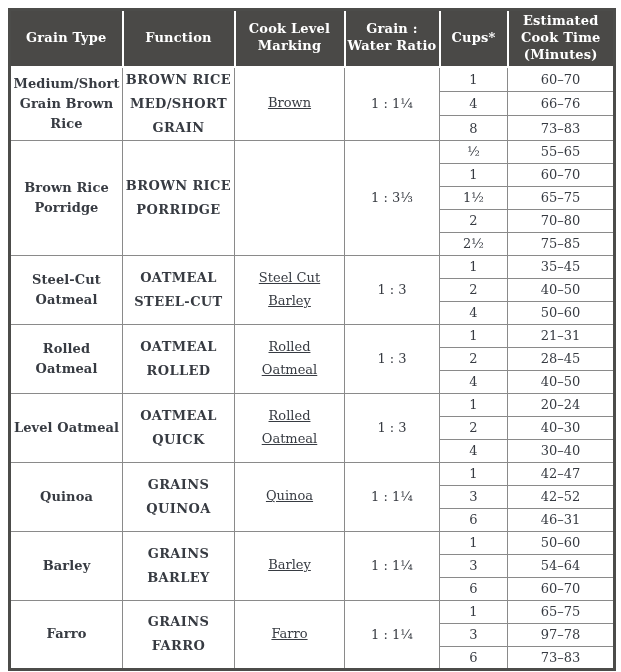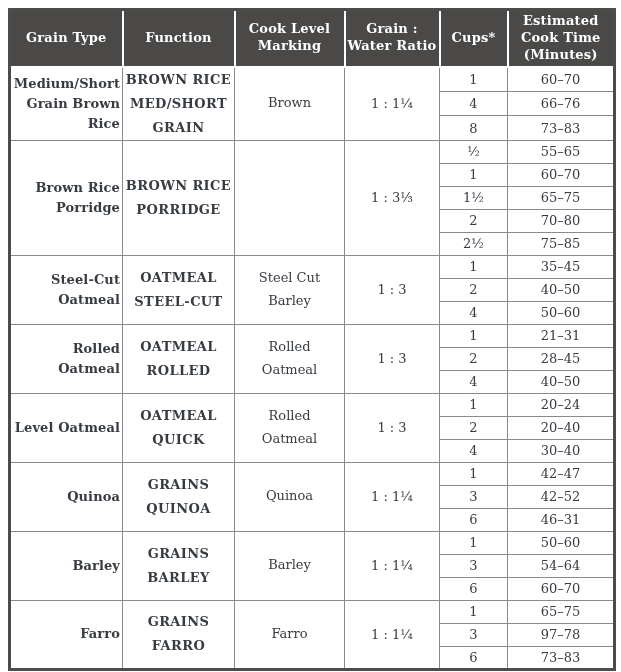--- a/index.html
+++ b/index.html
@@ -47,23 +47,23 @@
   }
   td{
     border:1px solid var(--grid);
     color:var(--body-text);
     font-size:13px;
     text-align:center;
     vertical-align:middle;
     padding:0 2px;
   }
   td.cell-cups, td.cell-time{ height:23px; line-height:1; }
-  td.cell-grain{ font-weight:bold; white-space:pre-line; line-height:1.55; letter-spacing:0.1px;text-align:right; }
+  td.cell-grain{ font-weight:bold; white-space:pre-line; line-height:1.55; letter-spacing:0.1px; }
   td.cell-function{ font-weight:bold; white-space:pre-line; line-height:1.85; letter-spacing:0.4px; }
-  td.cell-water{ white-space:pre-line; line-height:1.75; }
+  td.cell-water{ white-space:pre-line; line-height:1.75;text-decoration:underline; }
 </style>
 </head>
 <body>
 
 <div class="table-wrap">
   <table class="grain-table">
     <colgroup>
       <col class="c-grain">
         <col class="c-function">
         <col class="c-water">
@@ -174,21 +174,21 @@
           <td rowspan="3" class="cell-function">OATMEAL
 QUICK</td>
           <td rowspan="3" class="cell-water">Rolled
 Oatmeal</td>
           <td rowspan="3" class="cell-ratio">1 : 3</td>
           <td class="cell-cups">1</td>
           <td class="cell-time">20–24</td>
         </tr>
         <tr>
           <td class="cell-cups">2</td>
-          <td class="cell-time">20–40</td>
+          <td class="cell-time">40–30</td>
         </tr>
         <tr>
           <td class="cell-cups">4</td>
           <td class="cell-time">30–40</td>
         </tr>
         <tr>
           <td rowspan="3" class="cell-grain">Quinoa</td>
           <td rowspan="3" class="cell-function">GRAINS
 QUINOA</td>
           <td rowspan="3" class="cell-water">Quinoa</td>

